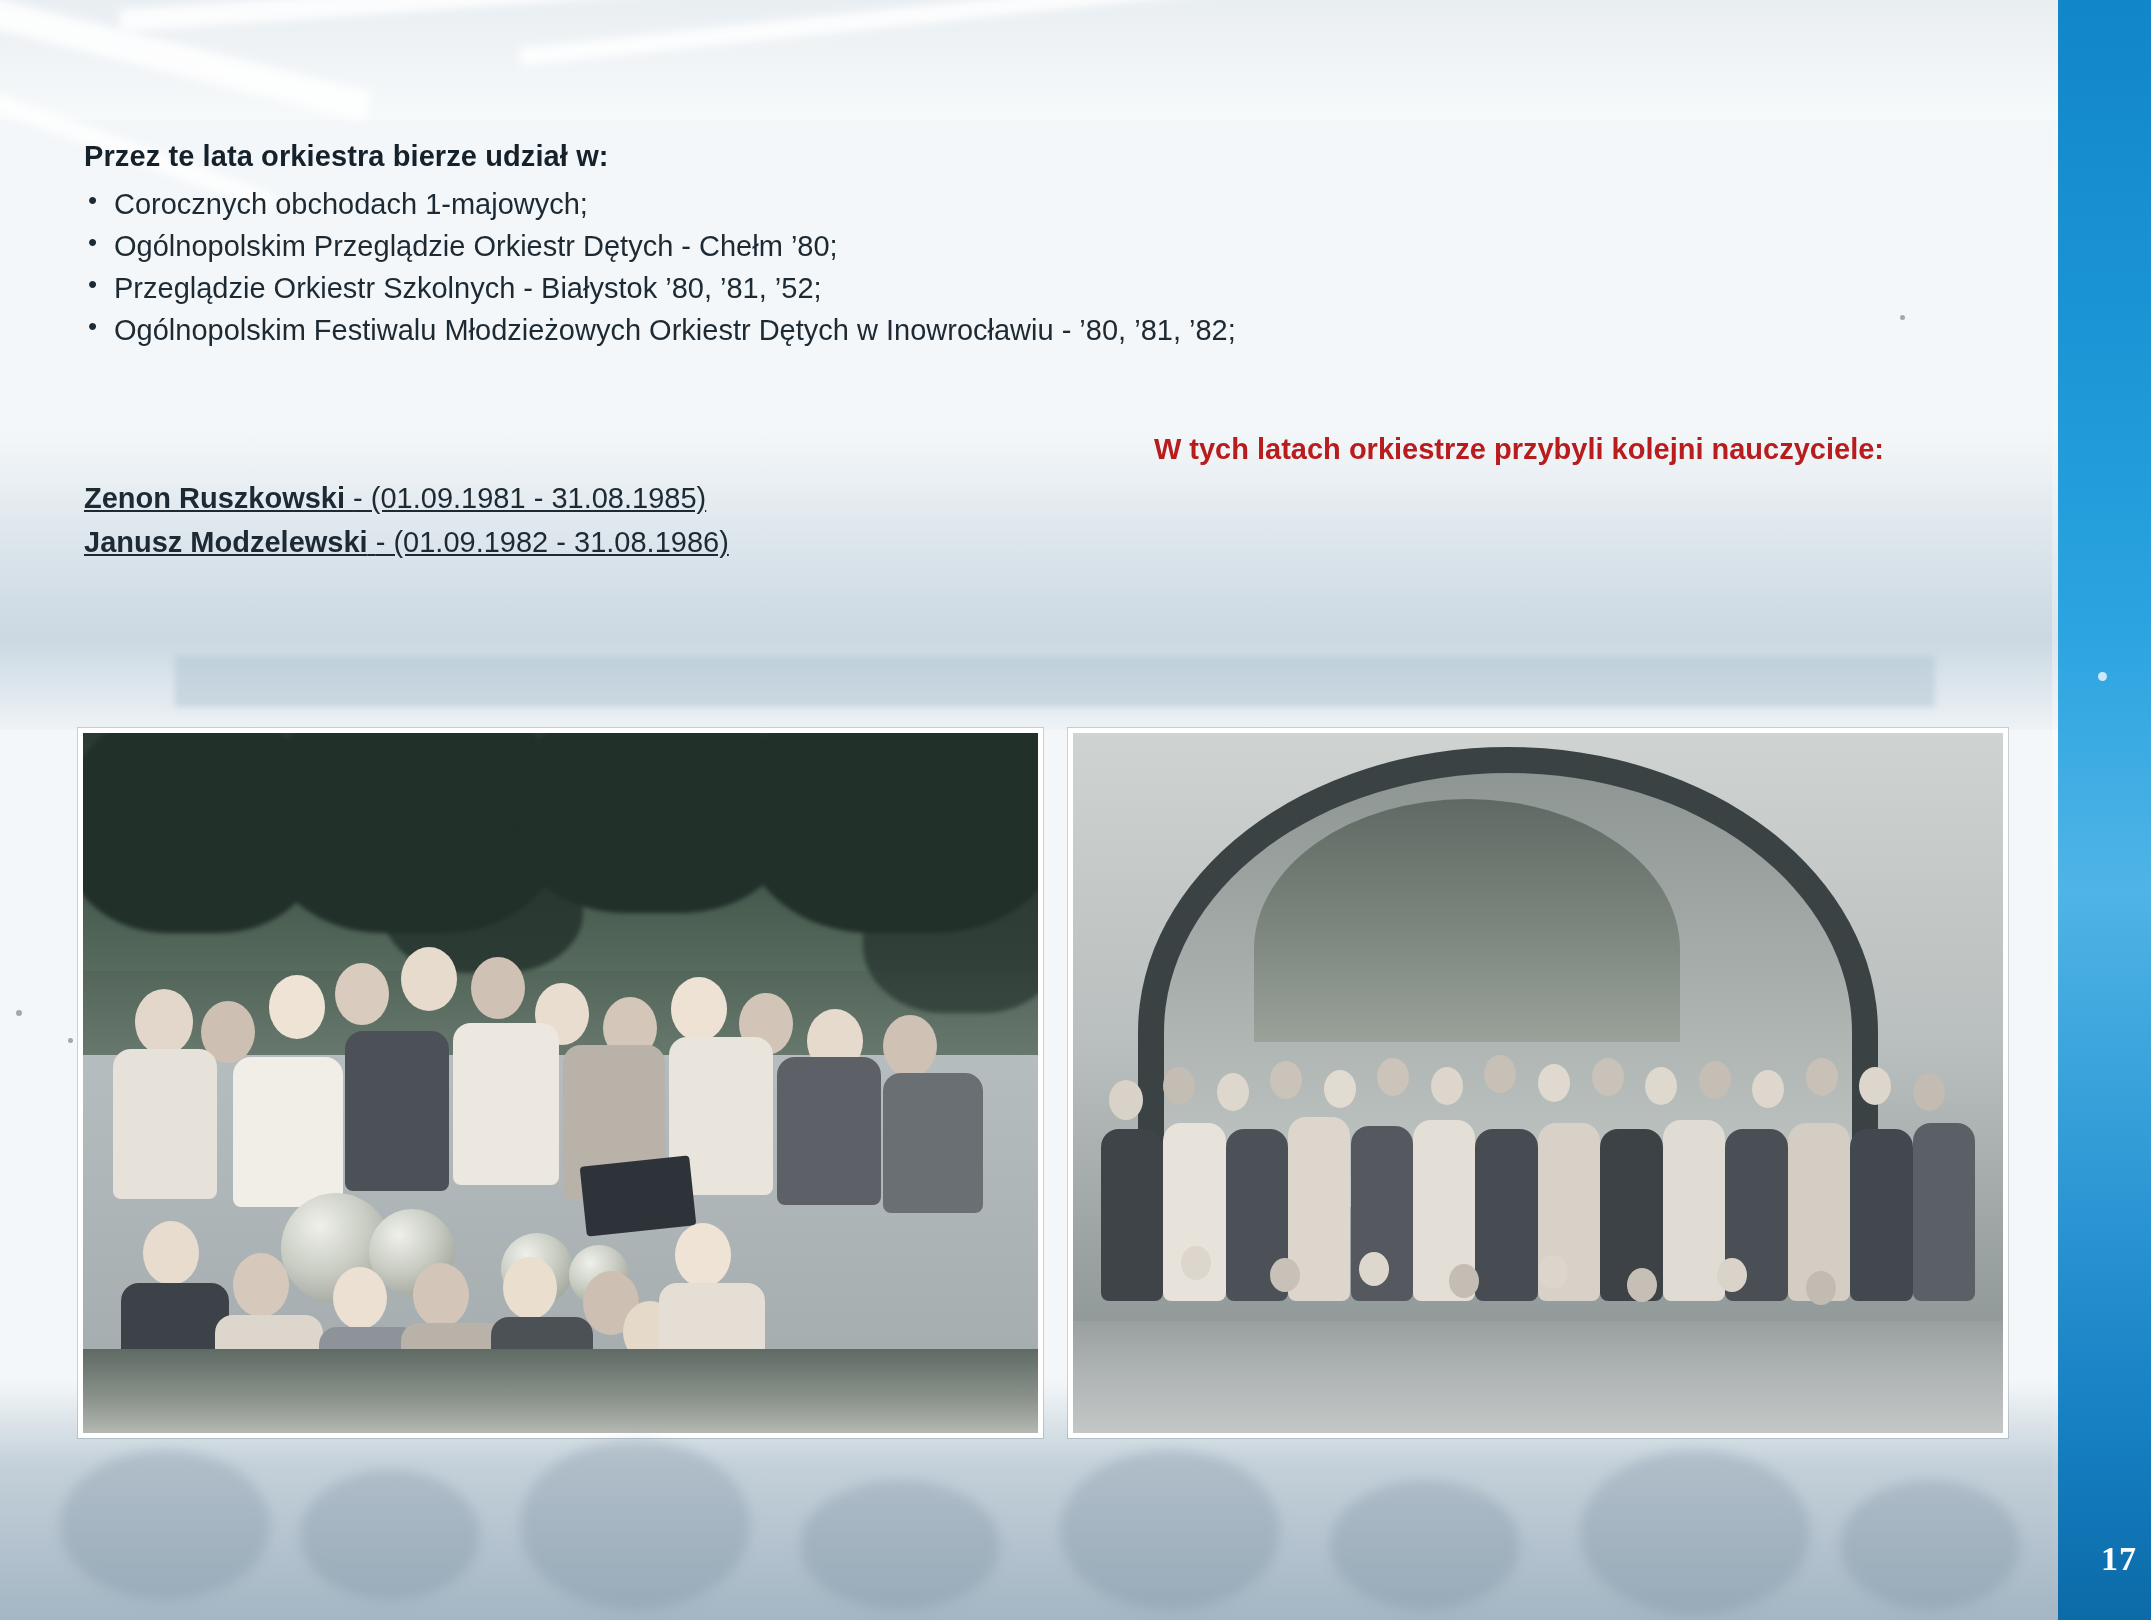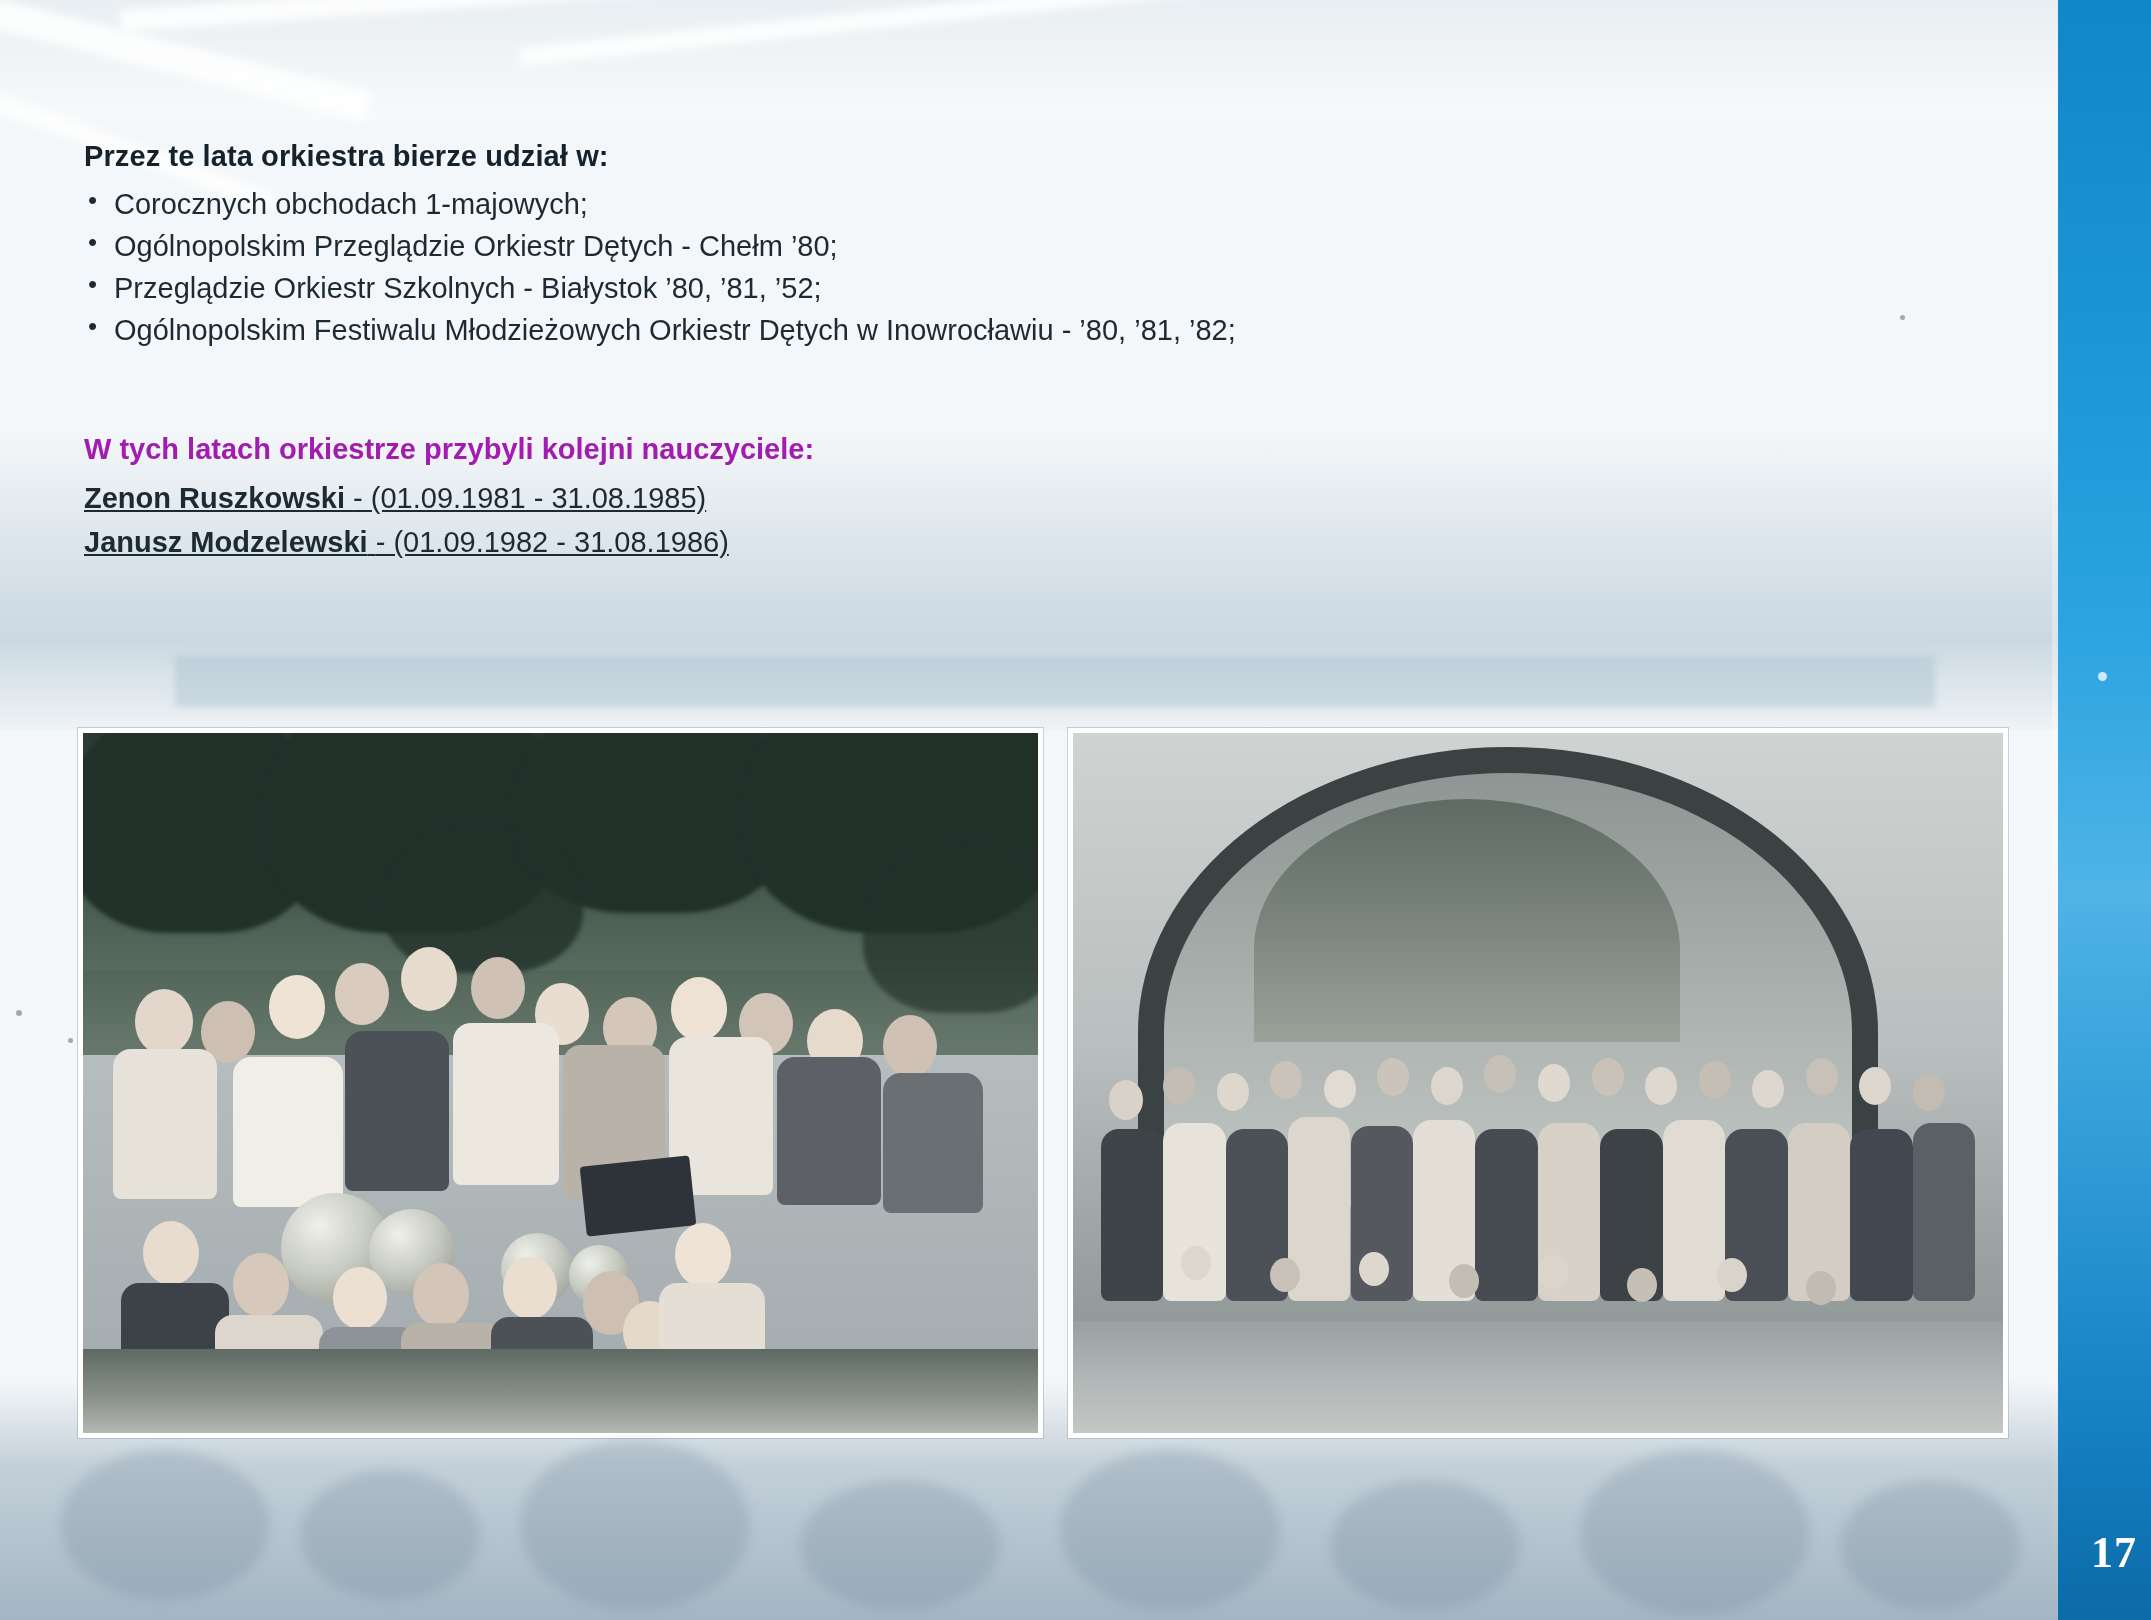--- a/index.html
+++ b/index.html
@@ -99,22 +99,23 @@
     top: -1px;
     font-size: 26px;
     color: #1d2a33;
   }
   .section-2 {
     margin-top: 82px;
   }
   .section-2 .head {
     font-size: 29px;
     font-weight: bold;
-    color: #a21caf;
+    color: #b91c1c;
     margin-bottom: 10px;
+    text-align: right;
   }
   .teacher {
     font-size: 29px;
     line-height: 1.52;
     color: #1d2a33;
     white-space: nowrap;
     text-decoration: underline;
   }
   .teacher b {
     font-weight: bold;
@@ -168,21 +169,21 @@
     position: absolute;
     right: 93px; top: 0; width: 6px; height: 1620px;
     background: linear-gradient(180deg, rgba(255,255,255,0.0) 0%, rgba(255,255,255,0.35) 40%, rgba(255,255,255,0.0) 100%);
   }
   .page-number {
     position: absolute;
     right: 14px; bottom: 42px;
     color: #ffffff;
     font-family: "Liberation Serif", serif;
     font-weight: bold;
-    font-size: 44px;
+    font-size: 34px;
     letter-spacing: 1px;
   }
   .sidebar-dot {
     position: absolute;
     right: 44px; top: 672px;
     width: 9px; height: 9px;
     background: rgba(255,255,255,0.75);
     border-radius: 50%;
   }
   .speck { position: absolute; background: #7b8893; border-radius: 50%; opacity: .7; }

